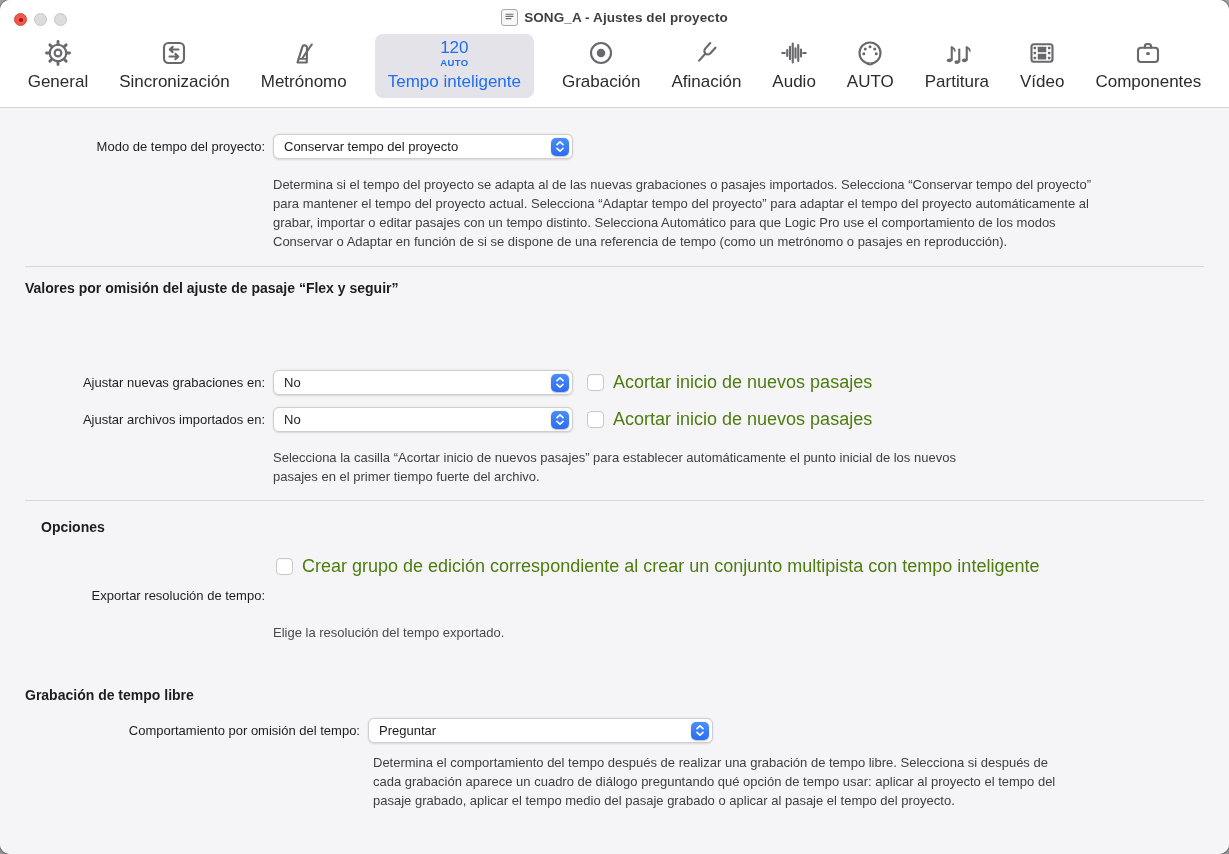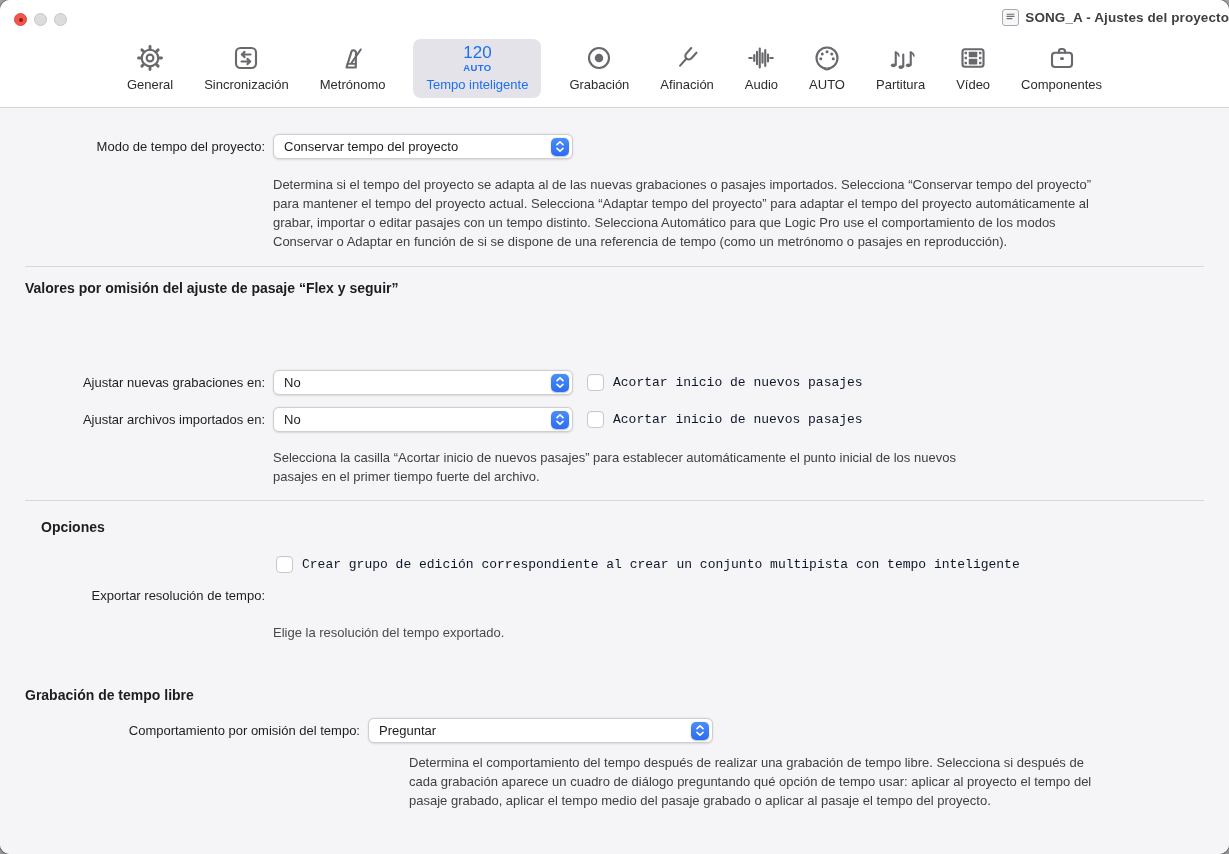--- a/index.html
+++ b/index.html
@@ -7,29 +7,29 @@
   .window{position:absolute;inset:0;border-radius:10px;overflow:hidden;background:#f5f5f7;
           box-shadow:0 0 0 1px rgba(0,0,0,.28), 0 10px 30px rgba(0,0,0,.3);}
   
   .chrome{position:absolute;top:0;left:0;right:0;height:107px;background:#ffffff;border-bottom:1px solid #d4d4d8;}
   .titlebar{position:absolute;top:0;left:0;right:0;height:34px;}
   .lights{position:absolute;left:14px;top:13px;display:flex;gap:7px;}
   .light{width:13px;height:13px;border-radius:50%;box-sizing:border-box;}
   .light.red{background:#f2574e;border:1px solid #dd443c;position:relative;}
   .light.red::after{content:"";position:absolute;left:4px;top:4px;width:4px;height:4px;border-radius:50%;background:#8e1d12;}
   .light.gray{background:#dcdcdc;border:1px solid #c7c7c7;}
-  .titlewrap{position:absolute;top:0;height:34px;left:0;right:0;display:flex;align-items:center;justify-content:flex-end;gap:6px;}
+  .titlewrap{position:absolute;top:0;height:34px;left:0;right:0;display:flex;align-items:center;justify-content:center;gap:6px;}
   .proxyicon{width:15px;height:15px;border:1px solid #a9a9ad;border-radius:3px;background:#f7f7f9;display:flex;align-items:center;justify-content:center;}
   .proxyicon svg{display:block;}
   .wtitle{font-size:13.5px;font-weight:700;color:#3f3f42;letter-spacing:.1px;}
   
   .toolbar{position:absolute;top:36px;left:0;right:0;height:62px;display:flex;align-items:flex-end;justify-content:center;gap:25px;}
   .titem{display:flex;flex-direction:column;align-items:center;justify-content:flex-end;padding:5px 3px 6px;border-radius:8px;cursor:default;}
   .titem .ticon{height:34px;display:flex;align-items:flex-end;justify-content:center;}
-  .titem .tlabel{font-size:13px;color:#2c2c2e;margin-top:4px;white-space:nowrap;}
+  .titem .tlabel{font-size:17px;color:#2c2c2e;margin-top:4px;white-space:nowrap;}
   .titem svg{display:block;stroke:#68686d;fill:none;stroke-width:1.7;stroke-linecap:round;stroke-linejoin:round;}
   .titem svg .fill{fill:#68686d;stroke:none;}
   .titem.selected{background:#e4e3e9;padding:5px 13px 6px;}
   .titem.selected .tlabel{color:#1f6ff2;}
   .tempo-num{font-size:17px;font-weight:500;color:#1f6ff2;line-height:18px;}
   .tempo-auto{font-size:9.5px;font-weight:700;letter-spacing:.4px;color:#1f6ff2;line-height:11px;}
   
   .content{position:absolute;top:108px;left:0;right:0;bottom:0;background:#f5f5f7;}
   .row{position:absolute;left:20px;display:flex;align-items:center;}
   .rlabel{width:245px;text-align:right;margin-right:8px;font-size:13px;color:#1e1e20;white-space:nowrap;}
@@ -42,21 +42,21 @@
           box-shadow:0 .5px 2px rgba(0,0,0,.12);display:flex;align-items:center;box-sizing:border-box;
           padding-left:10px;padding-right:42px;cursor:default;}
   .select .sval{font-size:13px;color:#1d1d1f;white-space:nowrap;}
   .stepper{position:absolute;right:3px;top:50%;transform:translateY(-50%);width:18px;height:18px;border-radius:5px;
            background:linear-gradient(#4a8ef8,#2c6cf2);display:flex;align-items:center;justify-content:center;
            box-shadow:0 .5px 1.5px rgba(0,0,0,.25);}
   .stepper svg{display:block;stroke:#ffffff;stroke-width:1.6;fill:none;stroke-linecap:round;stroke-linejoin:round;}
   
   .checkbox{width:15px;height:15px;background:#ffffff;border:1px solid #c8c8cc;border-radius:4px;
             box-shadow:inset 0 .5px 1px rgba(0,0,0,.06);flex:none;}
-  .cblabel{font-size:13px;color:#0f172a;margin-left:9px;white-space:nowrap;font-family:Liberation Mono, monospace;}
+  .cblabel{font-size:18px;color:#4d7c0f;margin-left:9px;white-space:nowrap;}
   .hint{position:absolute;font-size:13px;color:#4a4a4c;}
 </style>
 </head>
 <body>
 
 <div class="screen">
   <div class="window">
 
     <div class="chrome">
       <div class="titlebar">
@@ -280,17 +280,17 @@
         <span class="rlabel wide">Comportamiento por omisión del tempo:</span>
         <div class="select" style="width:345px;">
           <span class="sval">Preguntar</span>
           <span class="stepper">
             <svg width="8" height="11" viewBox="0 0 8 11">
                 <path d="M1 3.6 4 .8l3 2.8M1 7.4l3 2.8 3-2.8"></path>
               </svg>
           </span>
         </div>
       </div>
-      <div class="para" style="top:645px;left:373px;width:700px;margin-left:36px;">Determina el comportamiento del tempo después de realizar una grabación de tempo libre. Selecciona si después de cada grabación aparece un cuadro de diálogo preguntando qué opción de tempo usar: aplicar al proyecto el tempo del pasaje grabado, aplicar el tempo medio del pasaje grabado o aplicar al pasaje el tempo del proyecto.</div>
+      <div class="para" style="top:645px;left:373px;width:700px;">Determina el comportamiento del tempo después de realizar una grabación de tempo libre. Selecciona si después de cada grabación aparece un cuadro de diálogo preguntando qué opción de tempo usar: aplicar al proyecto el tempo del pasaje grabado, aplicar el tempo medio del pasaje grabado o aplicar al pasaje el tempo del proyecto.</div>
 
     </div>
   </div>
 </div>
 
 </body></html>

